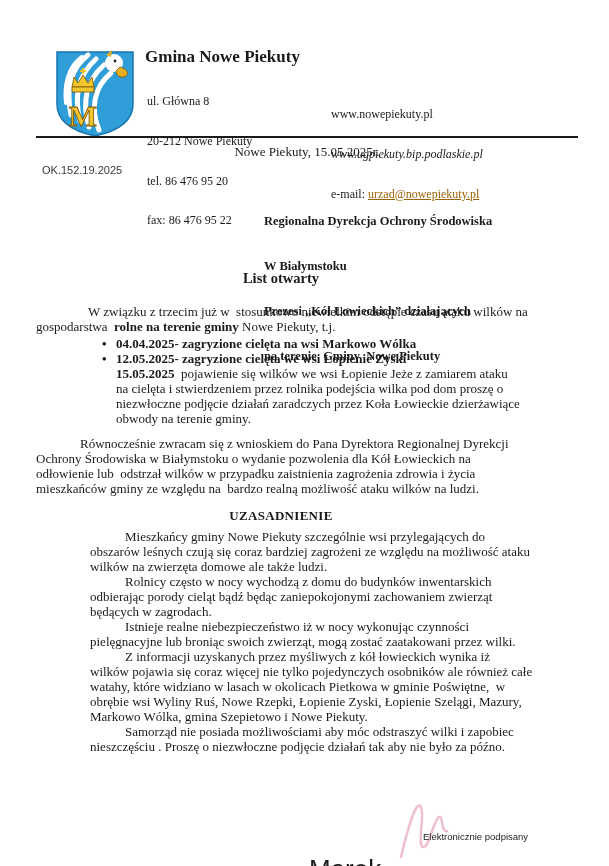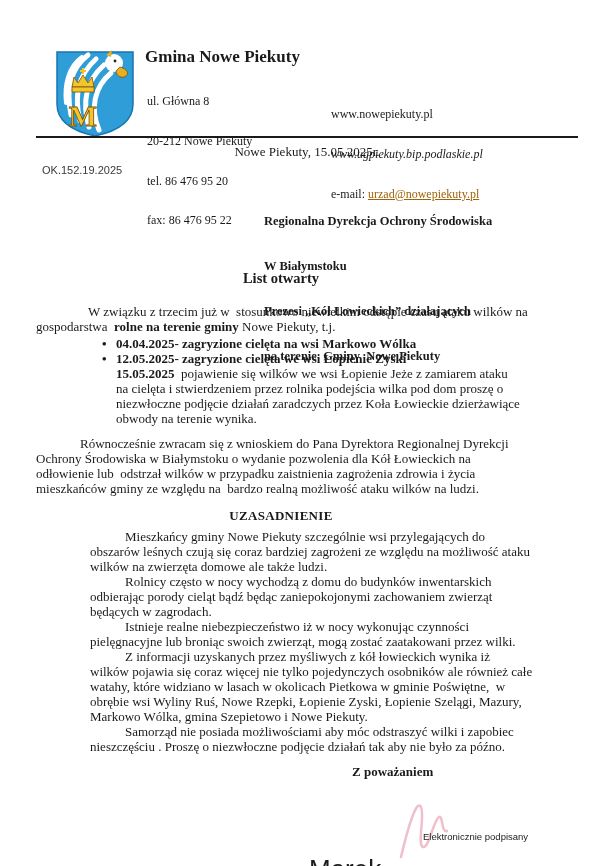--- a/index.html
+++ b/index.html
@@ -112,21 +112,21 @@
       <div class="bullet-line">
           <span class="dot">•</span>
           <span class="line">12.05.2025- zagryzione cielęta we wsi Łopienie Zyski</span>
         </div>
     </div>
 
     <div class="cont">
       <div class="line"><b>15.05.2025</b><span>  pojawienie się wilków we wsi Łopienie Jeże z zamiarem ataku</span></div>
       <div class="line">na cielęta i stwierdzeniem przez rolnika podejścia wilka pod dom proszę o</div>
       <div class="line">niezwłoczne podjęcie działań zaradczych przez Koła Łowieckie dzierżawiące</div>
-      <div class="line">obwody na terenie wynika.</div>
+      <div class="line">obwody na terenie gminy.</div>
     </div>
 
     <div class="p2">
       <div class="line fl-p2">Równocześnie zwracam się z wnioskiem do Pana Dyrektora Regionalnej Dyrekcji</div>
       <div class="line">Ochrony Środowiska w Białymstoku o wydanie pozwolenia dla Kół Łowieckich na</div>
       <div class="line">odłowienie lub  odstrzał wilków w przypadku zaistnienia zagrożenia zdrowia i życia</div>
       <div class="line">mieszkańców gminy ze względu na  bardzo realną możliwość ataku wilków na ludzi.</div>
     </div>
 
     <div class="line sec-head">UZASADNIENIE</div>
@@ -150,21 +150,20 @@
       <div class="line">wilków pojawia się coraz więcej nie tylko pojedynczych osobników ale również całe</div>
       <div class="line">watahy, które widziano w lasach w okolicach Pietkowa w gminie Poświętne,  w</div>
       <div class="line">obrębie wsi Wyliny Ruś, Nowe Rzepki, Łopienie Zyski, Łopienie Szelągi, Mazury,</div>
       <div class="line">Markowo Wólka, gmina Szepietowo i Nowe Piekuty.</div>
     </div>
     <div class="upara">
       <div class="line fl-u">Samorząd nie posiada możliwościami aby móc odstraszyć wilki i zapobiec</div>
       <div class="line">nieszczęściu . Proszę o niezwłoczne podjęcie działań tak aby nie było za późno.</div>
     </div>
 
-    <div class="line closing">Z poważaniem</div>
   </div>
 
   <svg class="squiggle" viewBox="0 0 85 72">
     <path d="M18,64 C26,30 34,6 38,14 C42,22 34,52 40,54 C46,56 50,28 56,24 C60,21 58,40 64,38" stroke="#e9a9bb" stroke-width="2.5" fill="none" opacity="0.75" stroke-linecap="round"></path>
   </svg>
   <div class="sig-name">
     <div>Marek</div>
     
   </div>
   <div class="sig-details">

